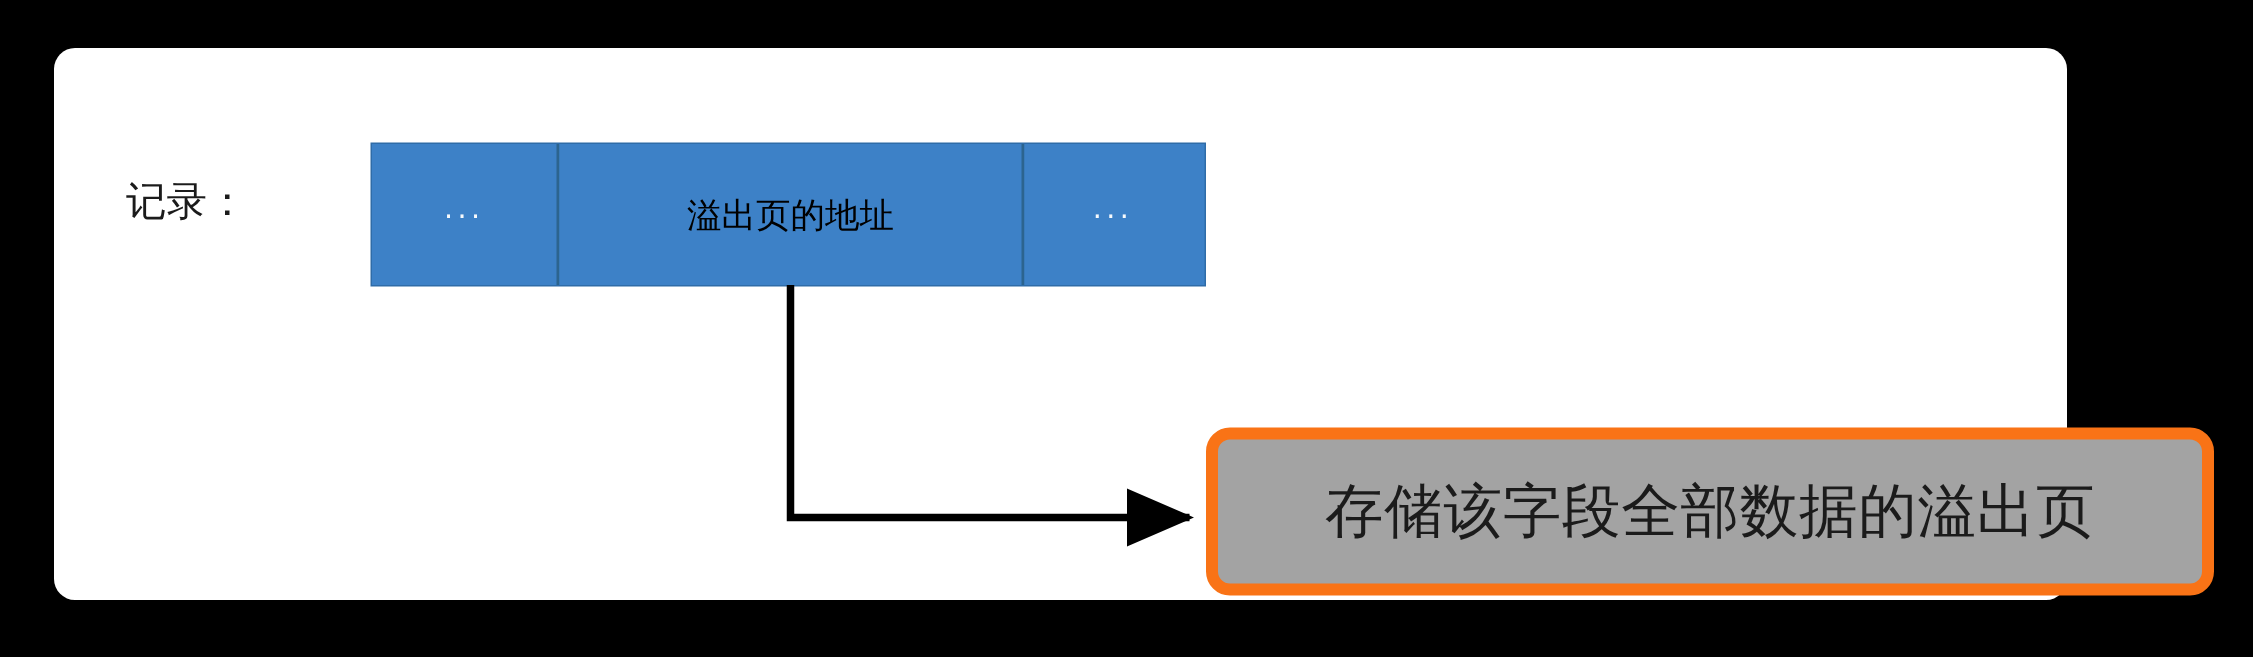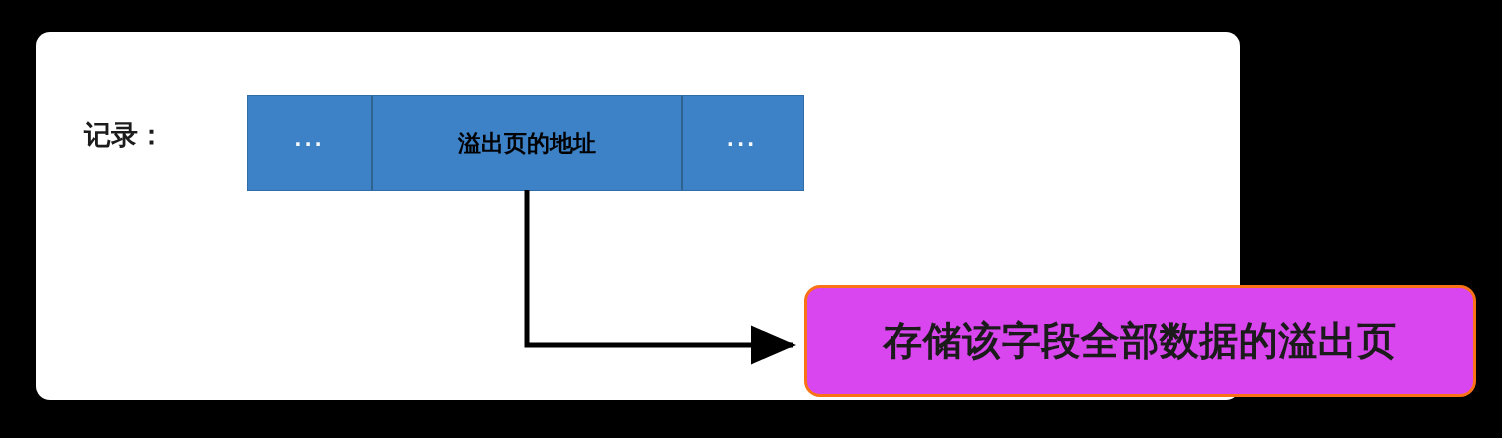--- a/index.html
+++ b/index.html
@@ -19,25 +19,24 @@
     width: 1502px;
     height: 438px;
     background: #000000;
   }
 
   
   #card {
     position: absolute;
     left: 36px;
     top: 32px;
-    width: 1204px;
+    width: 1342px;
     height: 368px;
     background: #ffffff;
     border-radius: 14px;
-    font-weight: bold;
   }
 
   
   #record-label {
     position: absolute;
     left: 48px;
     top: 86px;
     font-size: 27px;
     line-height: 34px;
     color: #1b1b1b;
@@ -93,22 +92,22 @@
   }
 
   
   #callout {
     position: absolute;
     left: 768px;
     top: 253px;
     width: 672px;
     height: 112px;
     box-sizing: border-box;
-    background: #d946ef;
-    border: 3px solid #f97316;
+    background: #a3a3a3;
+    border: 8px solid #f97316;
     border-radius: 16px;
     display: flex;
     align-items: center;
     justify-content: center;
   }
   #callout-text {
     font-size: 39px;
     color: #1b1b1b;
     white-space: nowrap;
     letter-spacing: 0.5px;

